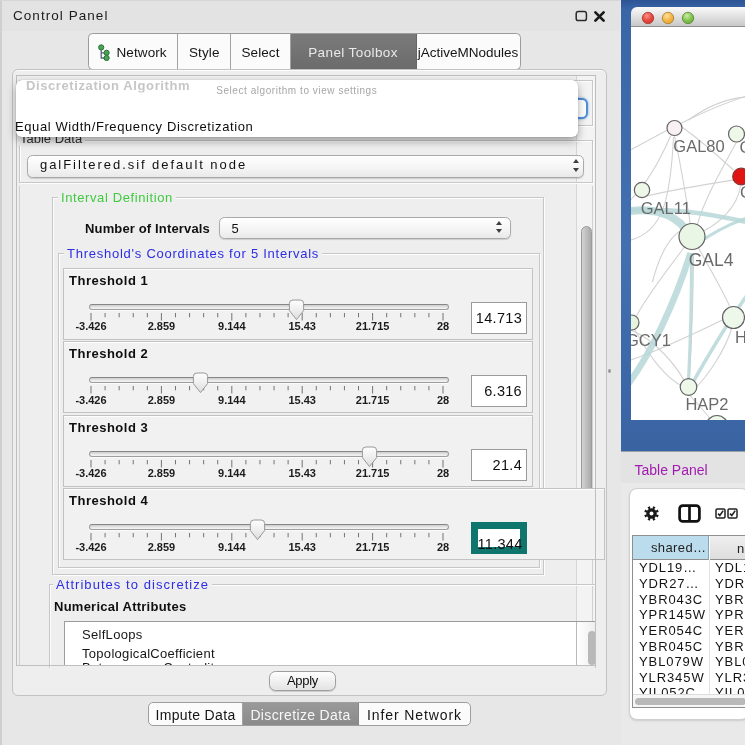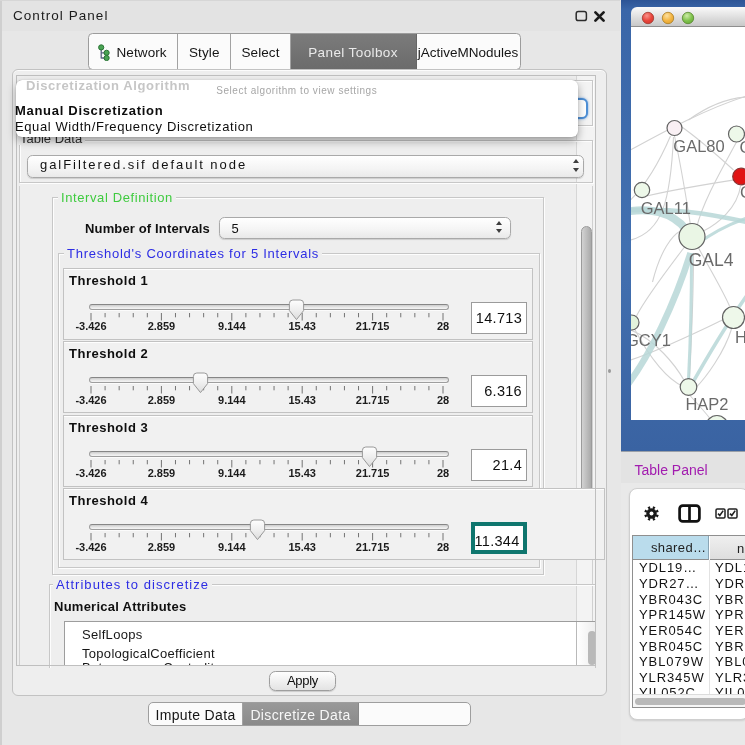--- a/index.html
+++ b/index.html
@@ -46,21 +46,20 @@
 <div class="ab etch" style="left:19px;top:140px;width:574px;height:43px"></div>
 <div class="gtitle" style="left:17px;top:131.5px;color:#2e2e2e;letter-spacing:0">Table Data</div>
 <div class="combo" style="left:27px;top:154.5px;width:557px;height:23px"></div>
 <div class="ctext" style="left:40px;top:156.5px;letter-spacing:1.95px">galFiltered.sif default node</div>
 <div class="arr-u" style="left:572.5px;top:158.5px"></div>
 <div class="arr-d" style="left:572.5px;top:167.5px"></div>
 <div class="ab" style="left:15.5px;top:80px;width:562.5px;height:57px;background:#ffffff;border-radius:6px;box-shadow:0 4px 9px rgba(0,0,0,.35),0 0 1px rgba(0,0,0,.25);z-index:50">
 <div class="ab" style="left:10.5px;top:-2.5px;font-size:13px;font-weight:bold;letter-spacing:.6px;color:#3c3c3c;clip-path:inset(0 0 76% 0)">Discretization Algorithm</div>
     <div class="ab" style="left:10.5px;top:-2.5px;font-size:13px;font-weight:bold;letter-spacing:.6px;color:#c6c6c6;clip-path:inset(24% 0 0 0)">Discretization Algorithm</div>
 <div class="ab" style="left:0;top:4.5px;width:100%;text-align:center;font-size:10px;letter-spacing:.55px;color:#a6a6a6">Select algorithm to view settings</div>
-<div class="ab" style="left:-0.5px;top:22.5px;font-size:13px;font-weight:bold;letter-spacing:.7px;color:#0d0d0d">Manual Discretization</div>
 <div class="ab" style="left:-0.5px;top:39px;font-size:13px;letter-spacing:.6px;color:#0d0d0d">Equal Width/Frequency Discretization</div>
 </div>
 <div class="ab" style="left:19px;top:186px;width:1px;height:479px;background:#d0d0d0"></div>
 <div class="ab" style="left:592px;top:186px;width:1px;height:479px;background:#d0d0d0"></div>
 <div class="ab etch" style="left:52px;top:197px;width:492px;height:378px"></div>
 <div class="gtitle" style="left:58px;top:190.5px;color:#3fcb3f;letter-spacing:.6px">Interval Definition</div>
 <div class="ab" style="left:85px;top:221px;font-size:13px;font-weight:bold;letter-spacing:.15px;color:#101010">Number of Intervals</div>
 <div class="combo" style="left:219px;top:216.5px;width:292px;height:22px"></div>
 <div class="ctext" style="left:231.5px;top:220.5px">5</div>
 <div class="arr-u" style="left:496px;top:221px"></div>
@@ -262,36 +261,37 @@
 <svg class="ab" style="left:184.5px;top:30px" width="17" height="22" viewBox="0 0 17 22">
 <defs>
         <linearGradient id="th3" x1="0" y1="0" x2="0" y2="1">
           <stop offset="0" stop-color="#fefefe"></stop>
           <stop offset=".55" stop-color="#ededed"></stop>
           <stop offset="1" stop-color="#dcdcdc"></stop>
         </linearGradient>
       </defs>
 <path d="M4.8,1 h7.4 a3.4,3.4 0 0 1 3.4,3.4 v7.2 L8.5,20.6 L1.4,11.6 v-7.2 A3.4,3.4 0 0 1 4.8,1 z" fill="url(#th3)" stroke="#999999" stroke-width="1"></path>
     </svg>
-<div class="ab" style="left:406.5px;top:33px;width:56px;height:32px;background:#fff;border:4px solid #0f766e;font-size:14.5px;letter-spacing:.3px;line-height:30px;text-align:right;padding-right:3.5px;color:#101010">11.344</div>
+<div class="ab" style="left:406.5px;top:33px;width:56px;height:32px;background:#fff;border:7px solid #0f766e;font-size:14.5px;letter-spacing:.3px;line-height:30px;text-align:right;padding-right:3.5px;color:#101010">11.344</div>
 </div>
 <div class="ab etch" style="left:49px;top:584px;width:547px;height:84px;border-bottom:none;box-shadow:inset 1px 1px 0 #fdfdfd"></div>
 <div class="gtitle" style="left:53px;top:577.5px;color:#2d2de4;letter-spacing:1.05px">Attributes to discretize</div>
 <div class="ab" style="left:54px;top:599px;font-size:13px;font-weight:bold;letter-spacing:.25px;color:#101010">Numerical Attributes</div>
 <div class="ab" style="left:64px;top:621px;width:532px;height:45px;background:#fff;border:1px solid #9d9d9d;overflow:hidden">
 <div class="ab" style="left:17px;top:5px;font-size:13px;letter-spacing:.3px">SelfLoops</div>
 <div class="ab" style="left:17px;top:23.5px;font-size:13px;letter-spacing:.3px">TopologicalCoefficient</div>
 <div class="ab" style="left:17px;top:37.5px;font-size:13px;letter-spacing:.3px">BetweennessCentrality</div>
 <div class="ab" style="left:511px;top:0;width:20px;height:44px;border-left:1px solid #b9b9b9;background:linear-gradient(90deg,#ffffff,#ededed)"></div>
 <div class="ab" style="left:522.5px;top:9px;width:8px;height:34px;border-radius:4px;background:#b9b9b9"></div>
 </div>
 <div class="ab" style="left:269px;top:671px;width:67px;height:20px;border:1px solid #9e9e9e;border-radius:6.5px;background:linear-gradient(#fefefe,#efefef 55%,#e3e3e3);box-shadow:0 1px 1px rgba(0,0,0,.15);font-size:13px;font-weight:normal;letter-spacing:-.3px;text-align:center;line-height:18.5px;color:#0d0d0d">Apply</div>
 <div class="ab" style="left:148px;top:702px;width:323px;height:24px;border:1px solid #9e9e9e;border-radius:5px;background:#fbfbfb;display:flex;overflow:hidden">
 <div class="tseg" style="width:94px">Impute Data</div>
 <div class="tseg" style="width:116px;background:linear-gradient(#999999,#8a8a8a);color:#f7f7f7;border-right-color:#888">Discretize Data</div>
+<div class="tseg" style="width:111px;border-right:none;letter-spacing:.9px">Infer Network</div>
 </div>
 <div class="ab" style="left:608px;top:368.5px;width:3px;height:4px;border-radius:50%;background:#9a9a9a"></div>
 <div class="ab" style="left:620.5px;top:0;width:124.5px;height:450.5px;background:linear-gradient(180deg,#2d5495 0,#3a66a8 10px,#4270b0 55%,#3a63a2 100%)"></div>
 <div class="ab" style="left:630.5px;top:7px;width:114.5px;height:20px;border-radius:6px 0 0 0;background:linear-gradient(#fafafa,#dedede 55%,#c8c8c8);border-bottom:1px solid #8f8f8f"></div>
 <svg class="ab" style="left:640.5px;top:11px" width="54" height="14" viewBox="0 0 54 14">
 <defs>
 <radialGradient id="rg" cx=".4" cy=".3" r=".9">
         <stop offset="0" stop-color="#f8938c"></stop>
         <stop offset=".5" stop-color="#e8443a"></stop>
         <stop offset="1" stop-color="#c8352c"></stop>

